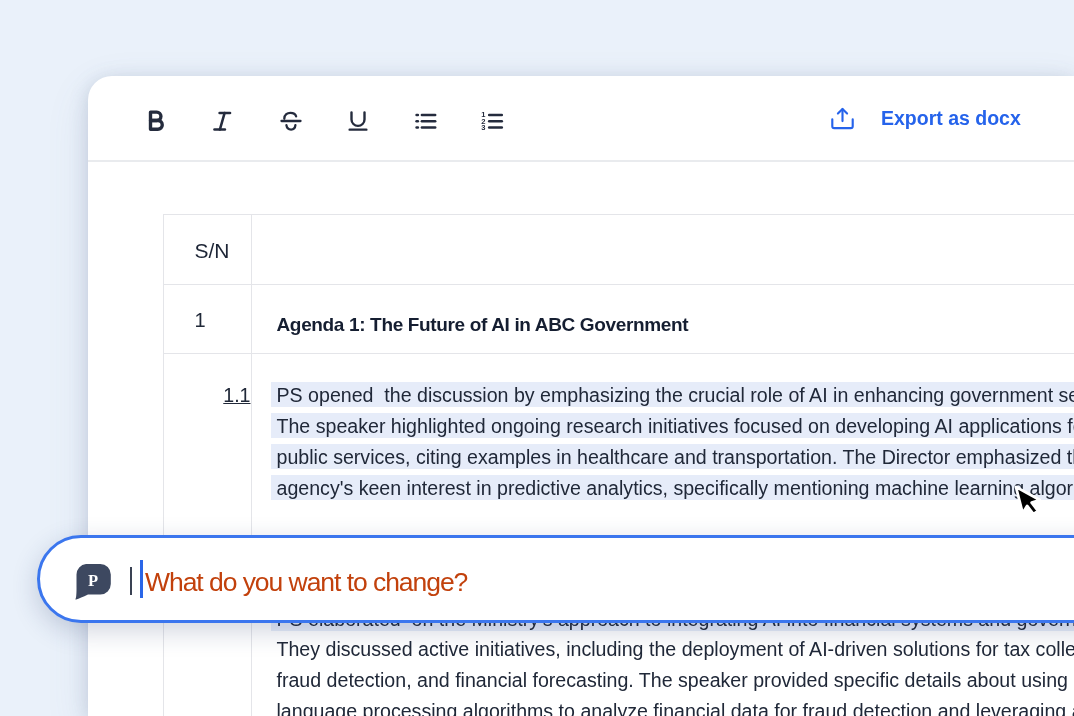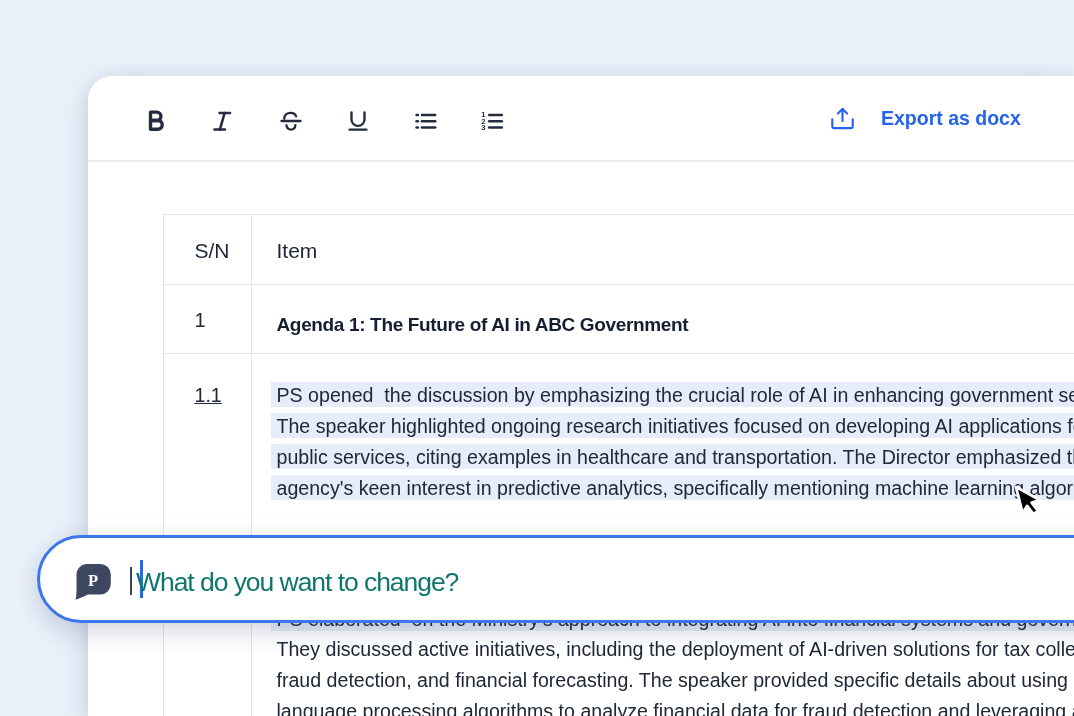--- a/index.html
+++ b/index.html
@@ -9,21 +9,21 @@
            background:#fff; border-top-left-radius:24px;
            box-shadow:0 3px 18px rgba(96,115,148,0.25), 0 14px 44px rgba(96,115,148,0.12); }
   .toolbar-border { position:absolute; left:88px; top:160px; width:986px; height:1.5px; background:#e9ebee; }
   .icon { position:absolute; }
   .export { position:absolute; left:830px; top:106px; display:flex; align-items:center; color:#2563eb; }
   .export span { font-size:19.5px; font-weight:700; margin-left:26px; letter-spacing:0px; }
 
   
   .tbl { position:absolute; left:163px; top:214px; width:911px;
          border-top:1.5px solid #e4e5e9; border-left:1.5px solid #e4e5e9; color:#202838; }
-  .row { display:flex; border-bottom:1.5px solid #e4e5e9; }
+  .row { display:flex; border-bottom:1.5px solid #e4e5e9;text-align:right; }
   .c1 { width:87.5px; border-right:1.5px solid #e4e5e9; flex:none; padding-left:30.5px; }
   .c2 { flex:1; padding-left:25px; min-width:0; }
   .rh { height:69.5px; }
   .rh .c1, .rh .c2 { display:flex; align-items:center; padding-top:3px; font-size:21px; color:#1c2435; }
   .r1 { height:69px; }
   .r1 .c1 { display:flex; align-items:center; padding-top:3px; font-size:20px; }
   .r1 .c2 { display:flex; align-items:center; padding-top:12px; font-size:19px; font-weight:700; letter-spacing:-0.35px; color:#151e31; }
   .r2 { height:226px; border-bottom:none; }
   .r2 .c1 { padding-top:26.25px; font-size:19.6px;text-decoration:underline; }
   .r2 .c2 { padding-top:26.25px; }
@@ -33,21 +33,21 @@
   .ln { height:31px; line-height:31px; font-size:19.6px; white-space:nowrap; color:#202838; }
   mark { background:#e6ecf9; color:inherit; padding:1.5px 6px; margin:0 -6px; }
 
   
   .pill { position:absolute; left:37px; top:535px; width:1120px; height:88px;
           background:#ffffff; border:3.5px solid #3b76ee; border-radius:45px;
           box-shadow:0 8px 26px rgba(40,60,105,0.22); z-index:5; }
   .pbubble { position:absolute; left:73.5px; top:563px; z-index:6; }
   .caret1 { position:absolute; left:130px; top:567px; width:2.4px; height:28px; background:#3a4254; z-index:6; }
   .caret2 { position:absolute; left:140.4px; top:560px; width:2.6px; height:38px; background:#2a66e8; z-index:6; }
-  .ph { position:absolute; left:136px; top:565.5px; font-size:26.5px; line-height:33px; letter-spacing:-1.05px; color:#0f766e; z-index:6; white-space:nowrap; }
+  .ph { position:absolute; left:145px; top:565.5px; font-size:26.5px; line-height:33px; letter-spacing:-1.05px; color:#c2410c; z-index:6; white-space:nowrap; }
   .cursor { position:absolute; left:1010px; top:483px; z-index:9; }
 </style>
 </head>
 <body>
   <div class="panel"></div>
   <div class="toolbar-border"></div>
 
   <svg class="icon" style="left:141px; top:105.5px;" width="30" height="30" viewBox="0 0 24 24" fill="none" stroke="#242b3d" stroke-width="2.7" stroke-linecap="round" stroke-linejoin="round">
     <path d="M7.6 4.9h5a3.35 3.35 0 0 1 0 6.7H7.6z"></path>
     <path d="M7.6 11.6h5.9a3.5 3.5 0 0 1 0 7H7.6z"></path>
@@ -88,21 +88,20 @@
       <path d="M2.2 12.8v6.6a1.9 1.9 0 0 0 1.9 1.9h15.8a1.9 1.9 0 0 0 1.9-1.9v-6.6"></path>
       <polyline points="7.6 7.2 12 2.8 16.4 7.2"></polyline>
       <line x1="12" y1="3.2" x2="12" y2="14.5"></line>
     </svg>
     <span>Export as docx</span>
   </div>
 
   <div class="tbl">
     <div class="row rh">
       <div class="c1">S/N</div>
-      <div class="c2">Item</div>
     </div>
     <div class="row r1">
       <div class="c1">1</div>
       <div class="c2">Agenda 1: The Future of AI in ABC Government</div>
     </div>
     <div class="row r2">
       <div class="c1">
         <div class="ln">1.1</div>
       </div>
       <div class="c2">

